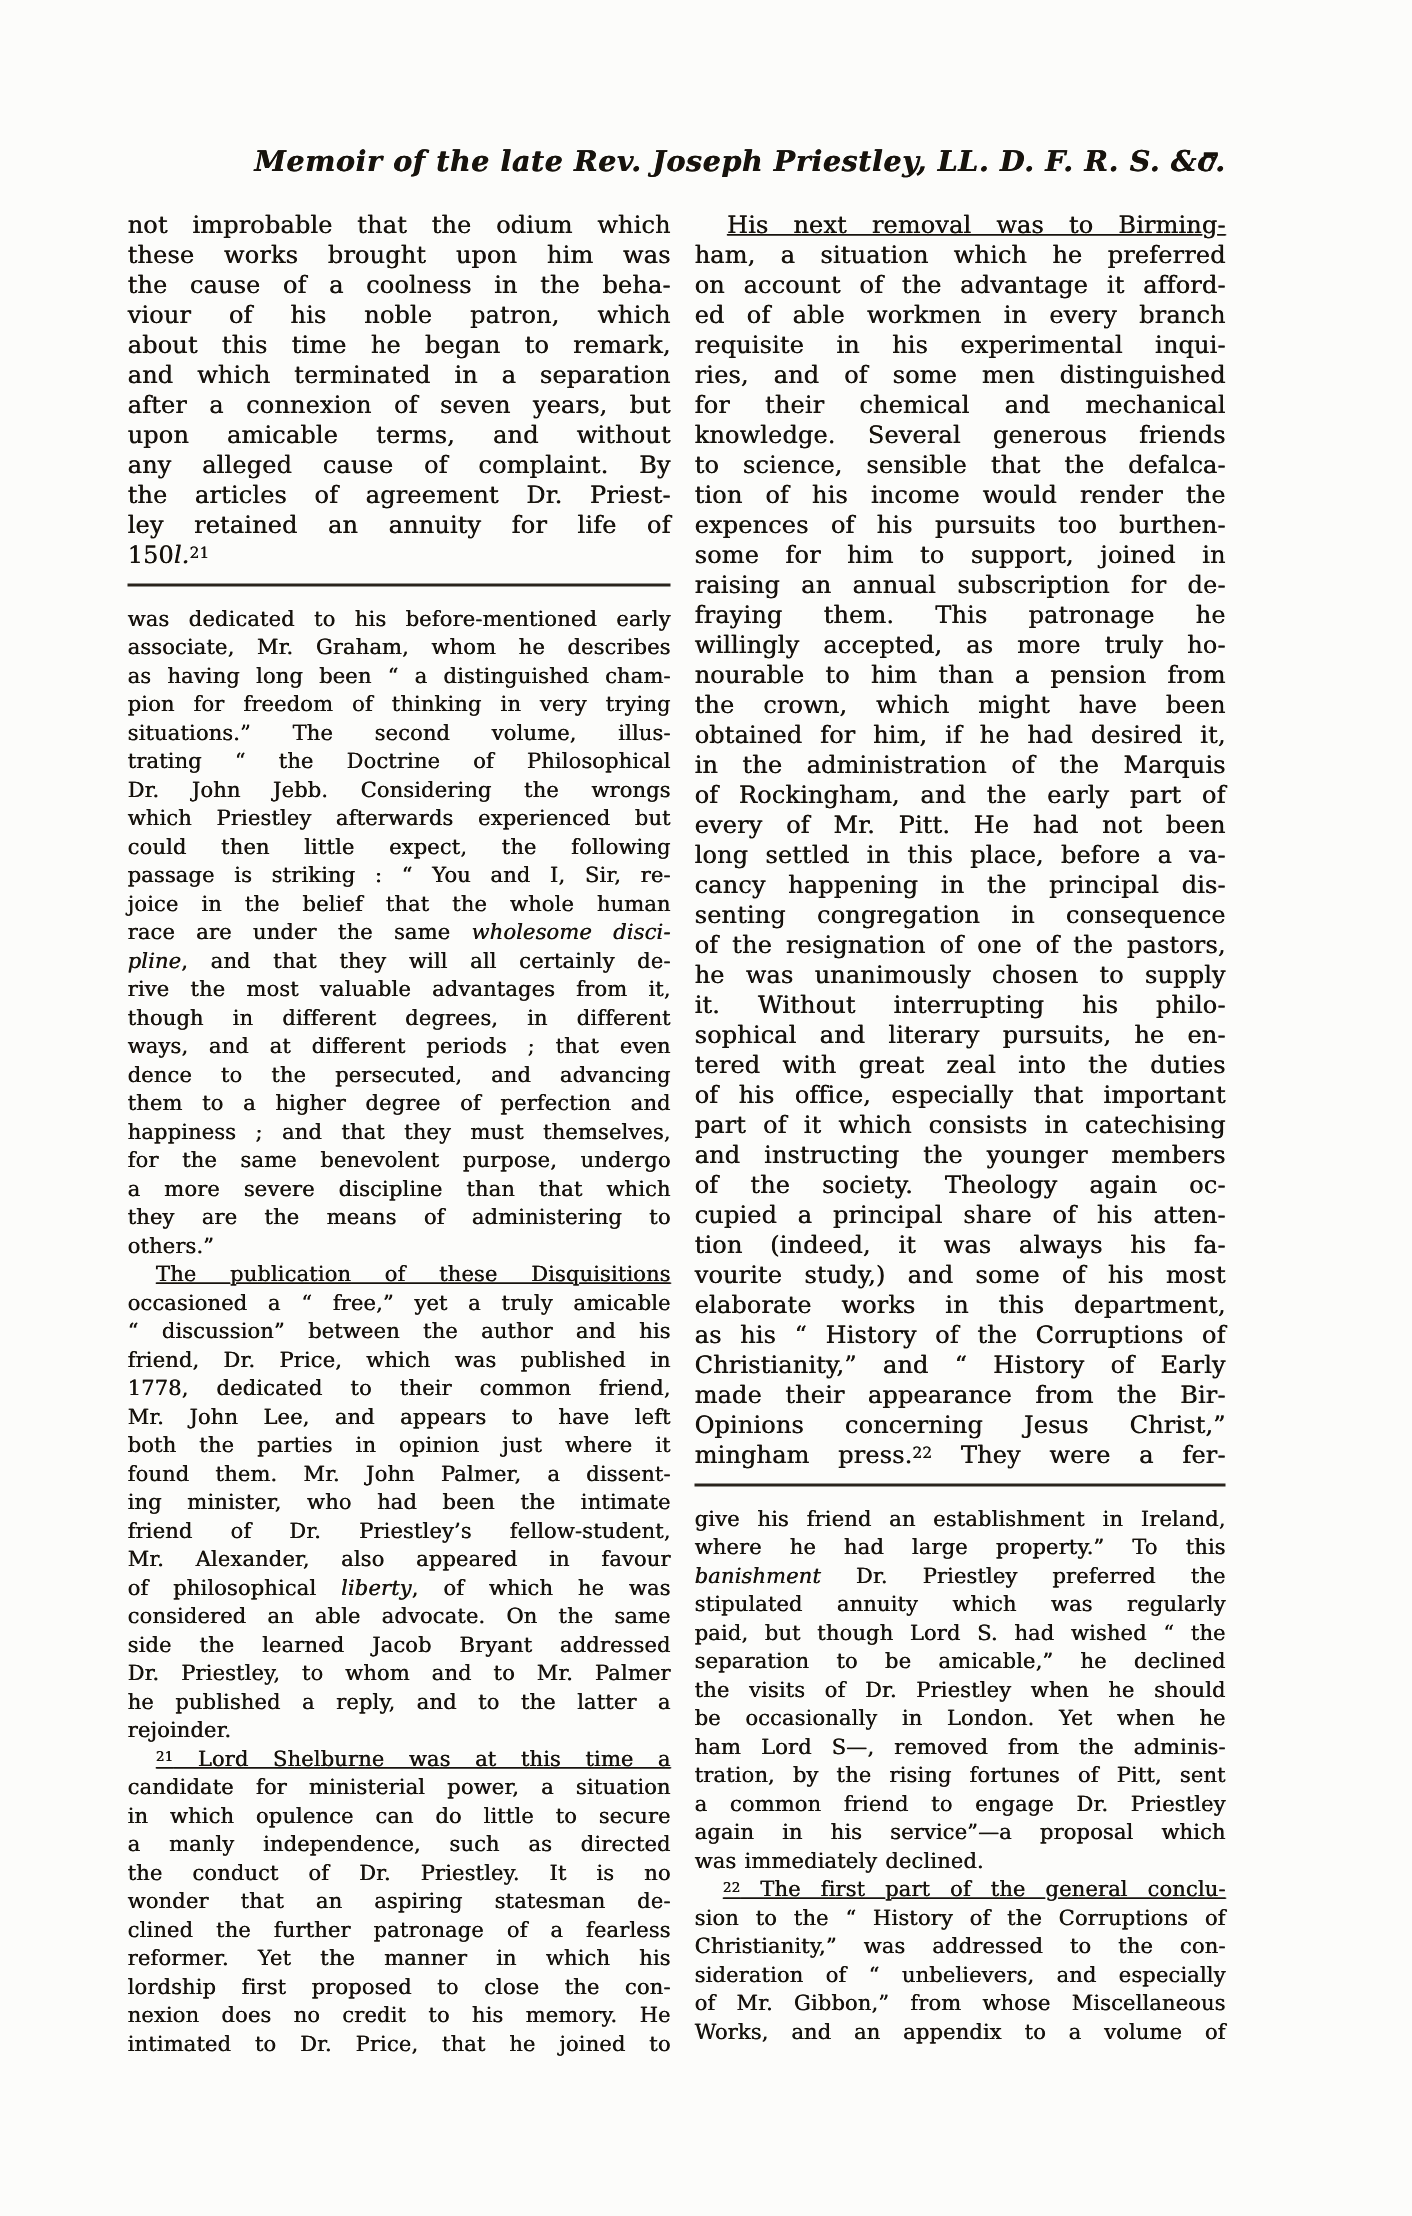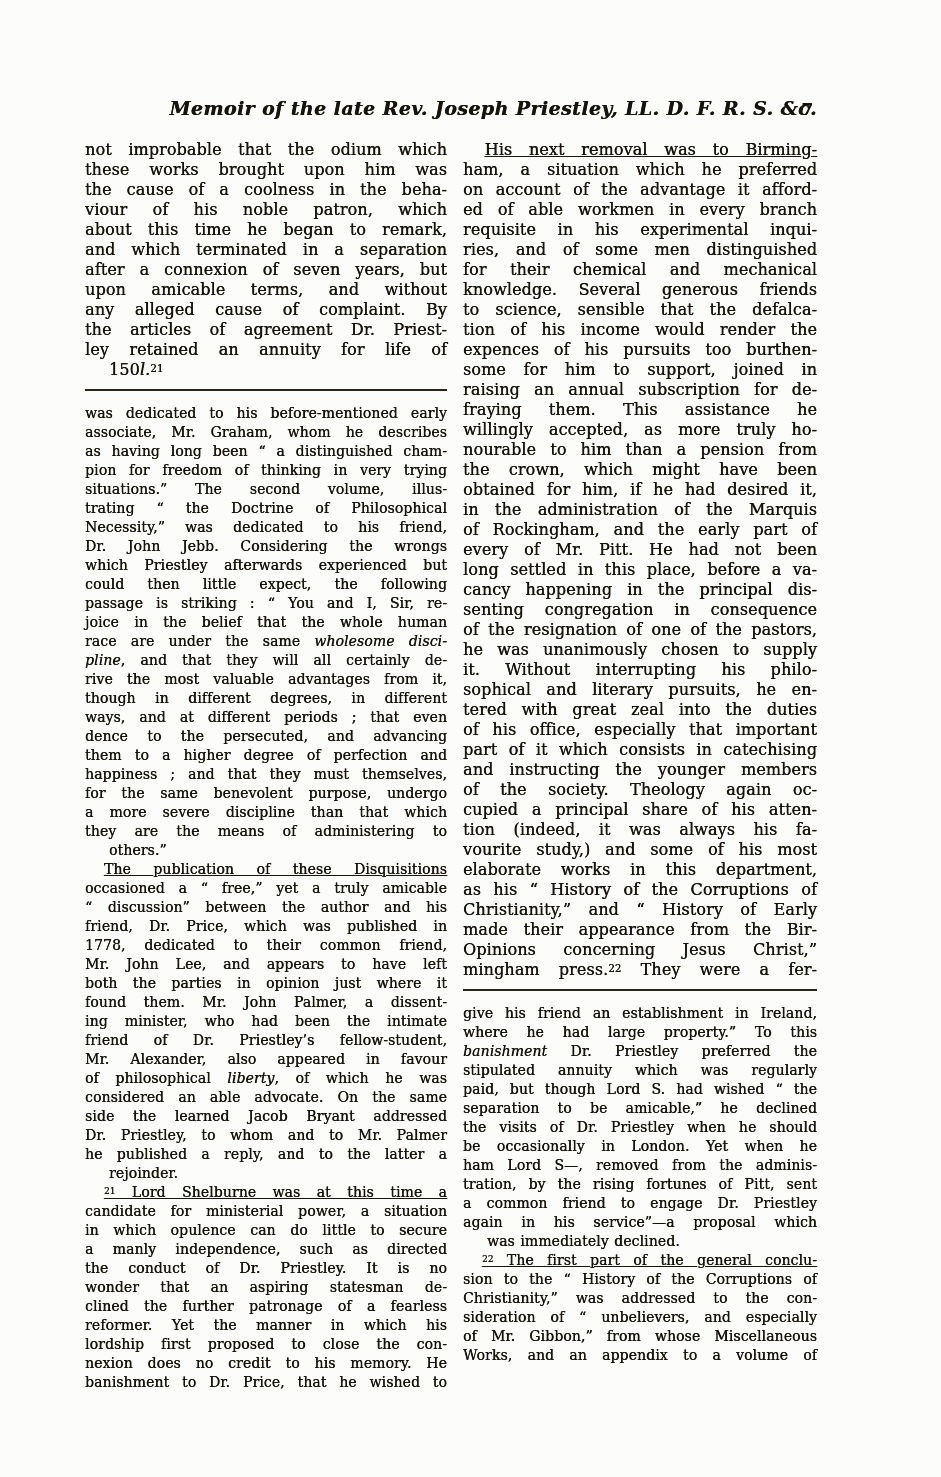--- a/index.html
+++ b/index.html
@@ -29,21 +29,21 @@
   .col-left  { width: 362px; }
   .col-right { width: 354px; }
   .main .line { font-size: 16px; line-height: 20px; }
   .fn   .line { font-size: 14px; line-height: 19px; }
   .line {
     text-align: justify;
     text-align-last: justify;
     word-spacing: 0.06em;
     letter-spacing: 0.1px;
   }
-  .line.short { text-align-last: left; margin-left: 24px; }
+  .line.short { text-align-last: left; }
   .line.indent { text-indent: 1.35em; text-decoration: underline; }
   .it { font-style: italic; }
   .sup { font-size: 0.64em; vertical-align: 0.3em; line-height: 0; }
   .rule {
     border: none;
     border-top: 2px solid #29241c;
     margin: 9px 0 13px 0;
     width: 100%;
   }
 </style>
@@ -76,21 +76,20 @@
             <div class="line short"><span>150</span><span class="it">l.</span><span class="sup">21</span></div>
           </div>
         <hr class="rule">
         <div class="fn">
             <div class="line"><span>was dedicated to his before-mentioned early</span></div>
             <div class="line"><span>associate, Mr. Graham, whom he describes</span></div>
             <div class="line"><span>as having long been “ a distinguished cham-</span></div>
             <div class="line"><span>pion for freedom of thinking in very trying</span></div>
             <div class="line"><span>situations.”   The second volume, illus-</span></div>
             <div class="line"><span>trating “ the Doctrine of Philosophical</span></div>
-            <div class="line"><span>Necessity,” was dedicated to his friend,</span></div>
             <div class="line"><span>Dr. John Jebb.  Considering the wrongs</span></div>
             <div class="line"><span>which Priestley afterwards experienced but</span></div>
             <div class="line"><span>could then little expect, the following</span></div>
             <div class="line"><span>passage is striking : “ You and I, Sir, re-</span></div>
             <div class="line"><span>joice in the belief that the whole human</span></div>
             <div class="line"><span>race are under the same </span><span class="it">wholesome disci-</span></div>
             <div class="line"><span class="it">pline</span><span>, and that they will all certainly de-</span></div>
             <div class="line"><span>rive the most valuable advantages from it,</span></div>
             <div class="line"><span>though in different degrees, in different</span></div>
             <div class="line"><span>ways, and at different periods ; that even</span></div>
@@ -121,40 +120,40 @@
             <div class="line indent"><span class="sup">21</span><span> Lord Shelburne was at this time a</span></div>
             <div class="line"><span>candidate for ministerial power, a situation</span></div>
             <div class="line"><span>in which opulence can do little to secure</span></div>
             <div class="line"><span>a manly independence, such as directed</span></div>
             <div class="line"><span>the conduct of Dr. Priestley.  It is no</span></div>
             <div class="line"><span>wonder that an aspiring statesman de-</span></div>
             <div class="line"><span>clined the further patronage of a fearless</span></div>
             <div class="line"><span>reformer.  Yet the manner in which his</span></div>
             <div class="line"><span>lordship first proposed to close the con-</span></div>
             <div class="line"><span>nexion does no credit to his memory.  He</span></div>
-            <div class="line"><span>banishment to Dr. Price, that he wished to</span></div>
+            <div class="line"><span>intimated to Dr. Price, that he joined to</span></div>
           </div>
       </div>
 
       <div class="col-right">
         <div class="main">
             <div class="line indent"><span>His next removal was to Birming-</span></div>
             <div class="line"><span>ham, a situation which he preferred</span></div>
             <div class="line"><span>on account of the advantage it afford-</span></div>
             <div class="line"><span>ed of able workmen in every branch</span></div>
             <div class="line"><span>requisite in his experimental inqui-</span></div>
             <div class="line"><span>ries, and of some men distinguished</span></div>
             <div class="line"><span>for their chemical and mechanical</span></div>
             <div class="line"><span>knowledge.  Several generous friends</span></div>
             <div class="line"><span>to science, sensible that the defalca-</span></div>
             <div class="line"><span>tion of his income would render the</span></div>
             <div class="line"><span>expences of his pursuits too burthen-</span></div>
             <div class="line"><span>some for him to support, joined in</span></div>
             <div class="line"><span>raising an annual subscription for de-</span></div>
-            <div class="line"><span>fraying them.  This assistance he</span></div>
+            <div class="line"><span>fraying them.  This patronage he</span></div>
             <div class="line"><span>willingly accepted, as more truly ho-</span></div>
             <div class="line"><span>nourable to him than a pension from</span></div>
             <div class="line"><span>the crown, which might have been</span></div>
             <div class="line"><span>obtained for him, if he had desired it,</span></div>
             <div class="line"><span>in the administration of the Marquis</span></div>
             <div class="line"><span>of Rockingham, and the early part of</span></div>
             <div class="line"><span>every of Mr. Pitt.  He had not been</span></div>
             <div class="line"><span>long settled in this place, before a va-</span></div>
             <div class="line"><span>cancy happening in the principal dis-</span></div>
             <div class="line"><span>senting congregation in consequence</span></div>

